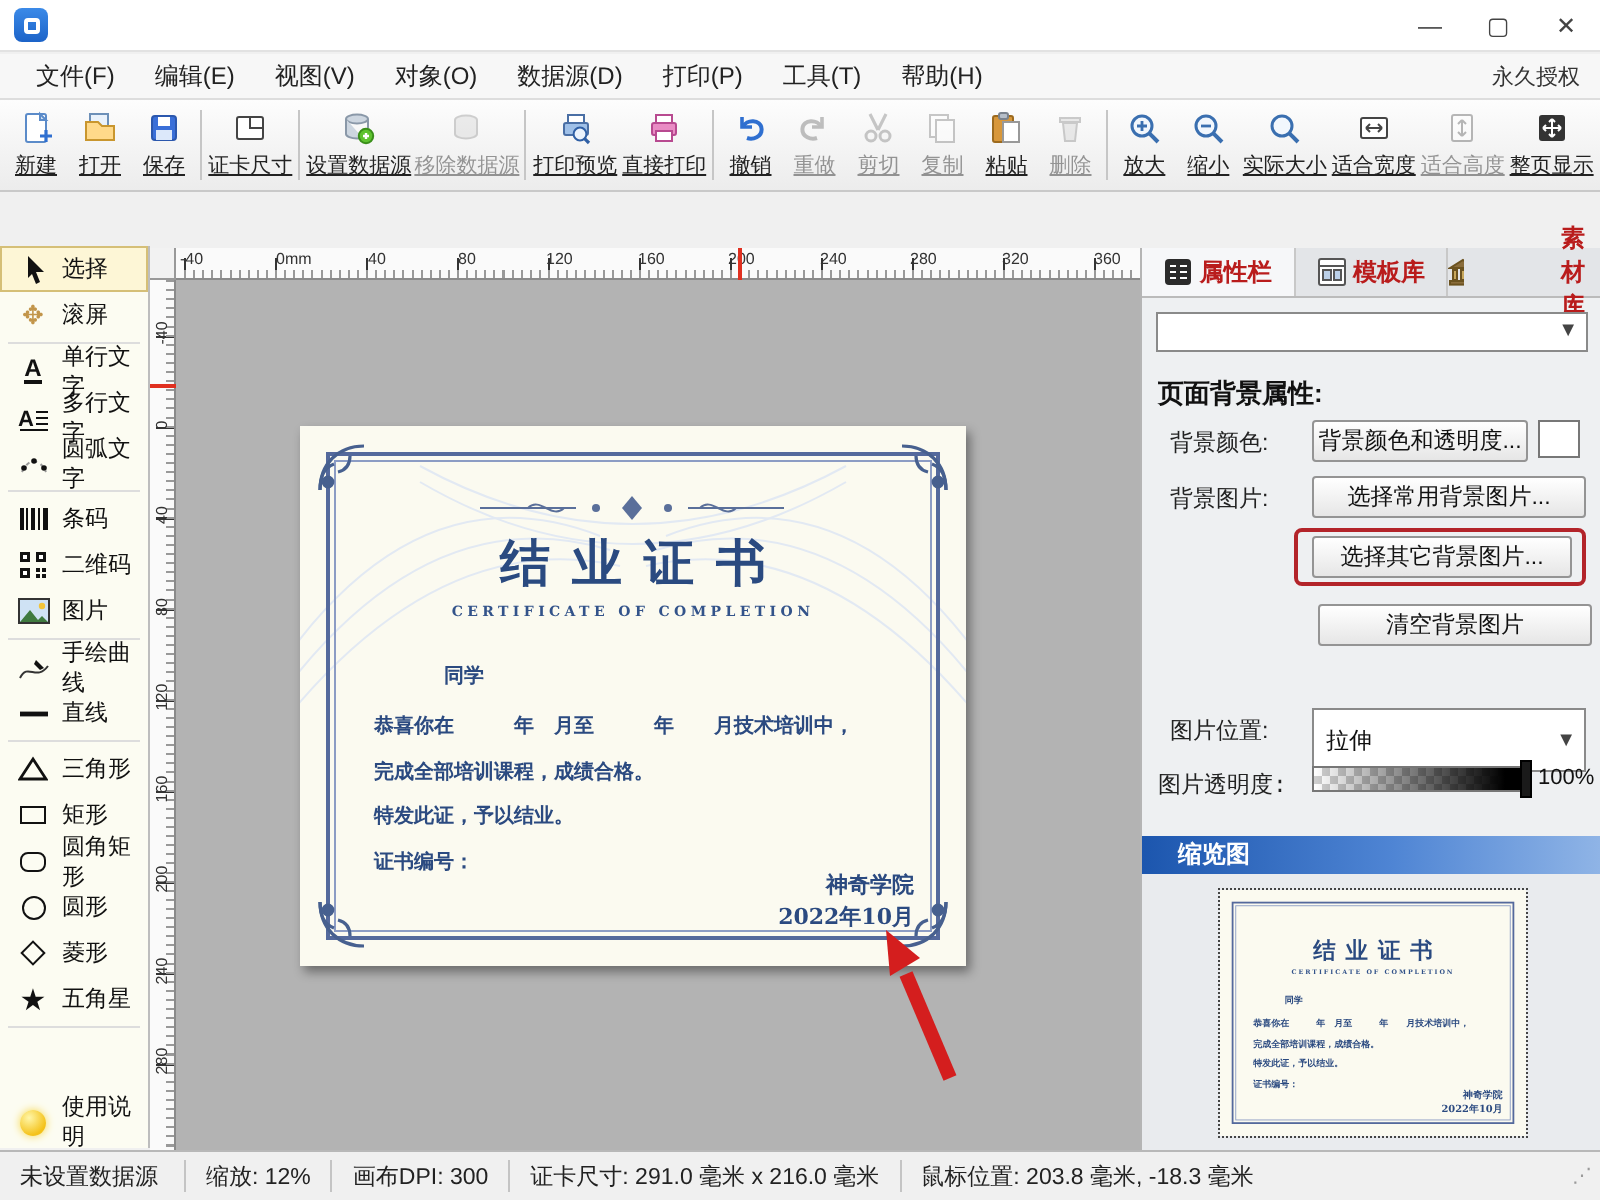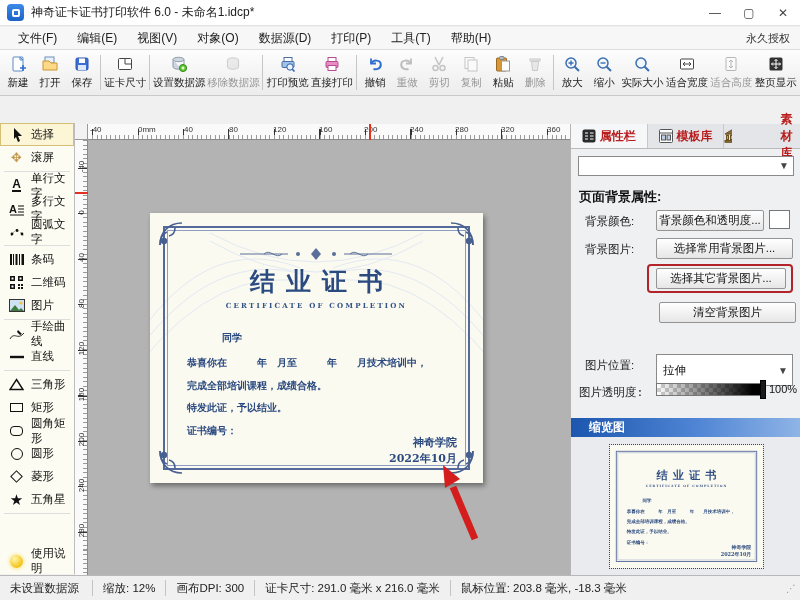--- a/index.html
+++ b/index.html
@@ -25,21 +25,21 @@
   .mitem { padding:3px 10px; font-size:12px; color:#222; }
   .license { margin-left:auto; margin-right:10px; font-size:11px; color:#333; }
 
   
   .toolbar { position:absolute; left:0; top:50px; width:800px; height:46px;
              background:linear-gradient(#fdfdfd,#ececec); border-bottom:1px solid #c9c9c9;
              display:flex; align-items:center; padding:0 2px; }
   .tbtn { display:flex; flex-direction:column; align-items:center; justify-content:center;
           height:42px; padding:1px 3px; min-width:32px; border-radius:3px; }
   .tbtn svg { display:block; }
-  .tbtn .lbl { font-size:10.5px; color:#222; margin-top:3px; white-space:nowrap; }
+  .tbtn .lbl { font-size:10.5px; color:#222; margin-top:3px; white-space:nowrap;text-decoration:underline; }
   .tsep { width:1px; align-self:stretch; background:#c6c6c6; margin:5px 2px; }
   .dis { filter:grayscale(1); opacity:.45; }
 
   
   .objbar { position:absolute; left:0; top:96px; width:712px; height:28px;
             background:linear-gradient(#fafafa,#ededed); border-bottom:1px solid #cfcfcf;
             display:flex; align-items:center;margin-top:28px; }
   .objlabel { font-size:12px; color:#222; margin:0 10px 0 8px; }
   .obi { width:24px; height:22px; display:flex; align-items:center; justify-content:center; }
   .osep { width:1px; height:18px; background:#c6c6c6; margin:0 4px; }
@@ -147,21 +147,20 @@
   .ssep { width:1px; height:16px; background:#c4c4c4; }
   .grip { margin-left:auto; margin-right:3px; color:#9a9a9a; font-size:10px; letter-spacing:1px; }
 </style>
 </head>
 <body>
 
 <div class="titlebar">
   <span class="appicon">
       <i></i>
     </span>
-  <span class="wtitle">神奇证卡证书打印软件 6.0 - 未命名1.idcp*</span>
   <span class="wctrl">
     <span class="wbtn">—</span>
     <span class="wbtn">▢</span>
     <span class="wbtn">✕</span>
   </span>
 </div>
 
 <div class="menubar">
   <span class="mitem">文件(F)</span>
   <span class="mitem">编辑(E)</span>

